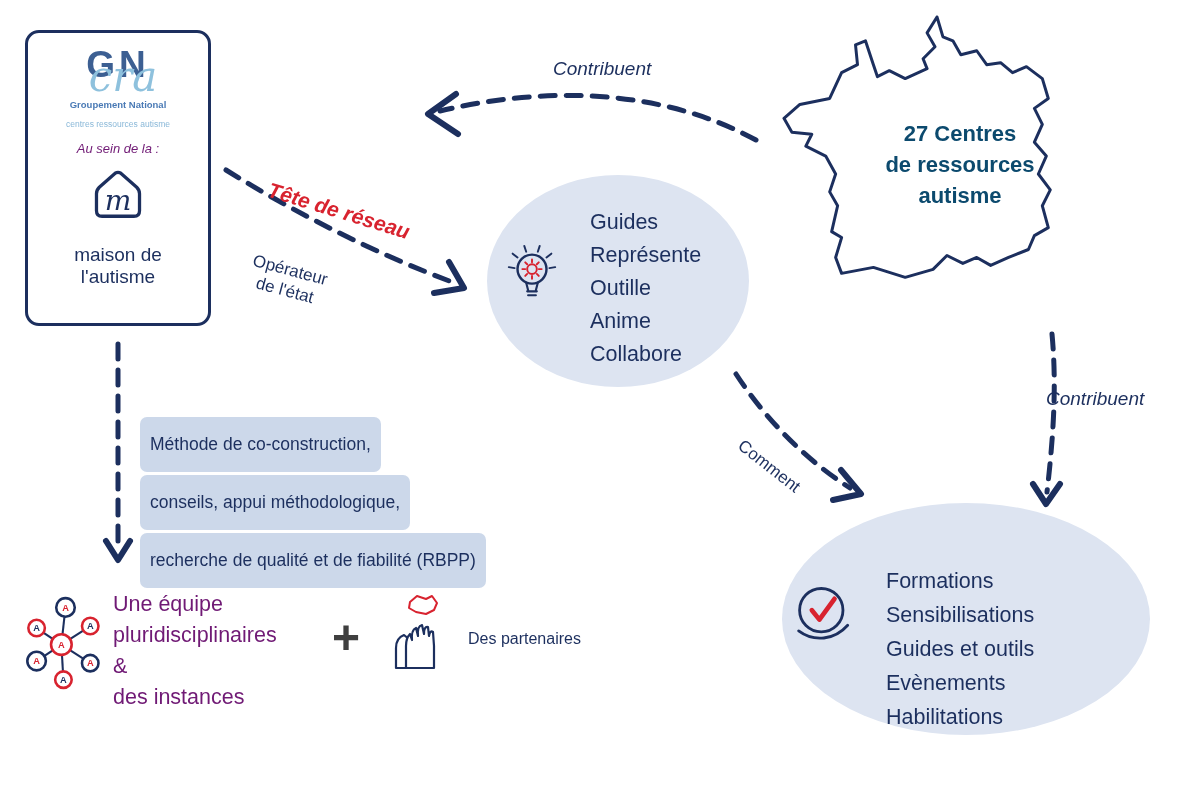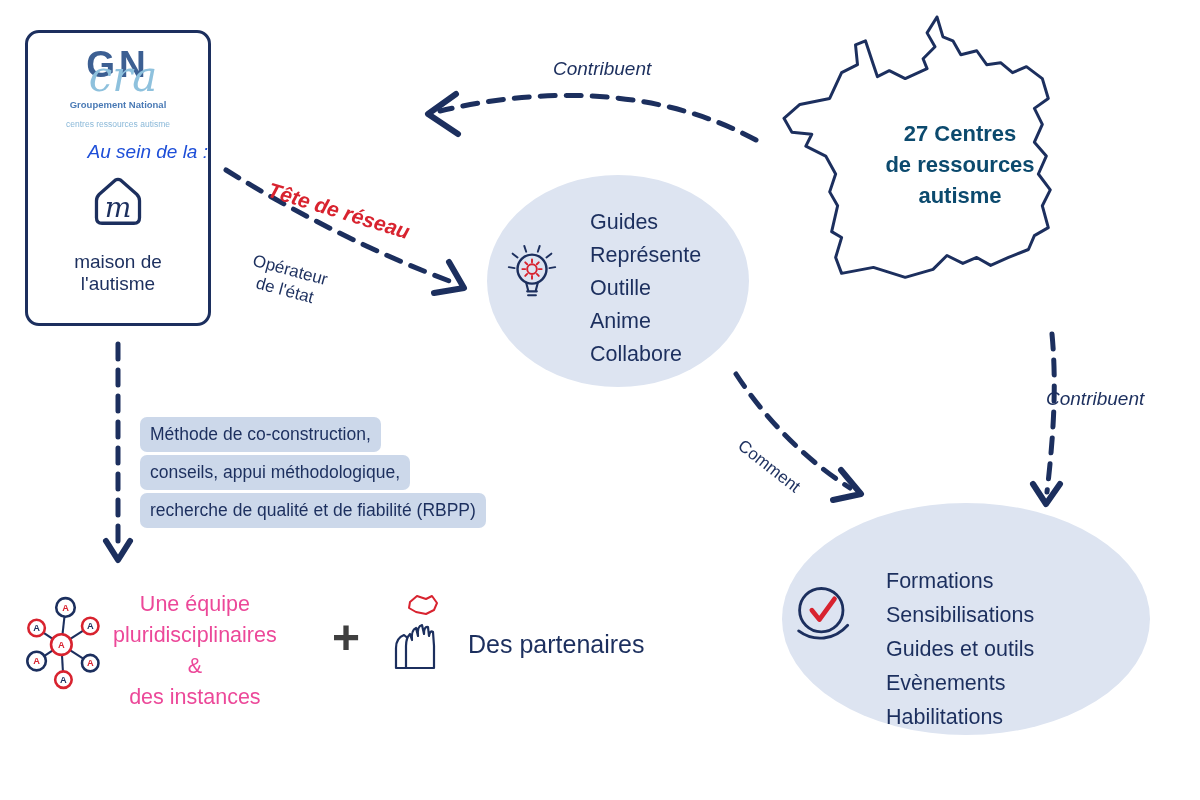--- a/index.html
+++ b/index.html
@@ -8,21 +8,21 @@
 
   
   .logo-box{position:absolute;left:25px;top:30px;width:186px;height:296px;
             border:3px solid #1c2f5e;border-radius:14px;background:#fff;z-index:3;
             text-align:center;box-sizing:border-box;}
   .logo-gn{margin-top:14px;font-size:37px;font-weight:bold;letter-spacing:4px;color:#3c5f92;line-height:36px;}
   .logo-cra{font-family:"DejaVu Serif",serif;font-style:italic;font-size:42px;color:#8ec1dd;
             margin-top:-26px;margin-left:10px;line-height:40px;}
   .logo-sub1{font-size:9.5px;font-weight:bold;color:#4a7ab5;margin-top:2px;}
   .logo-sub2{font-size:8.5px;color:#8ab8d8;margin-top:9px;}
-  .logo-within{font-size:19px;font-style:italic;color:#1d4ed8;margin-top:12px;text-align:right;}
+  .logo-within{font-size:13px;font-style:italic;color:#701a75;margin-top:12px;}
   .logo-house{margin-top:6px;}
   .logo-maison{font-size:19px;font-weight:normal;color:#1c2f5e;line-height:22px;margin-top:20px;}
 
   
   .ellipse{position:absolute;background:#dde4f1;border-radius:50%;z-index:1;}
   .ellipse-central{left:487px;top:175px;width:262px;height:212px;}
   .ellipse-output{left:782px;top:503px;width:368px;height:232px;}
   .list{position:absolute;z-index:3;color:#1c2f5e;}
   .list-central{left:590px;top:206px;font-size:21.5px;line-height:33px;}
   .list-output{left:886px;top:531px;font-size:21.5px;line-height:34px;margin-top:33px;}
@@ -42,27 +42,27 @@
   .lbl-contribuent-top{left:553px;top:58px;font-style:italic;font-size:19px;}
   .lbl-tete{left:272px;top:178px;transform:rotate(17deg);transform-origin:left top;
             color:#d8232f;font-weight:bold;font-style:italic;font-size:21px;}
   .lbl-operateur{left:256px;top:250px;transform:rotate(15deg);transform-origin:left top;
                  text-align:center;font-size:17px;line-height:21px;}
   .lbl-comment{left:746px;top:436px;transform:rotate(38deg);transform-origin:left top;font-size:17px;}
   .lbl-contribuent-right{left:1046px;top:388px;font-style:italic;font-size:19px;}
 
   
   .method{position:absolute;left:140px;top:417px;z-index:3;}
-  .method div{background:#ccd8ea;color:#1c2f5e;font-size:17.5px;padding:7px 10px;margin-bottom:3px;
+  .method div{background:#ccd8ea;color:#1c2f5e;font-size:17.5px;padding:17px 10px;margin-bottom:3px;
               width:fit-content;border-radius:7px;}
 
   
-  .team-text{position:absolute;left:113px;top:589px;z-index:3;font-size:21.5px;line-height:31px;color:#ec4899;text-align:center;}
+  .team-text{position:absolute;left:113px;top:589px;z-index:3;font-size:21.5px;line-height:31px;color:#701a75;}
   .plus{position:absolute;left:332px;top:610px;z-index:3;font-size:48px;font-weight:bold;color:#3f3f3f;}
-  .partners-text{position:absolute;left:468px;top:630px;z-index:3;font-size:25px;color:#1c2f5e;}
+  .partners-text{position:absolute;left:468px;top:630px;z-index:3;font-size:16px;color:#1c2f5e;}
   .network-svg{position:absolute;left:22px;top:593px;z-index:3;}
   .hands-svg{position:absolute;left:380px;top:588px;z-index:3;}
   .bulb-svg{position:absolute;left:503px;top:242px;z-index:3;}
   .check-svg{position:absolute;left:793px;top:583px;z-index:3;}
 </style>
 </head>
 <body>
 
 <div id="canvas">
 

